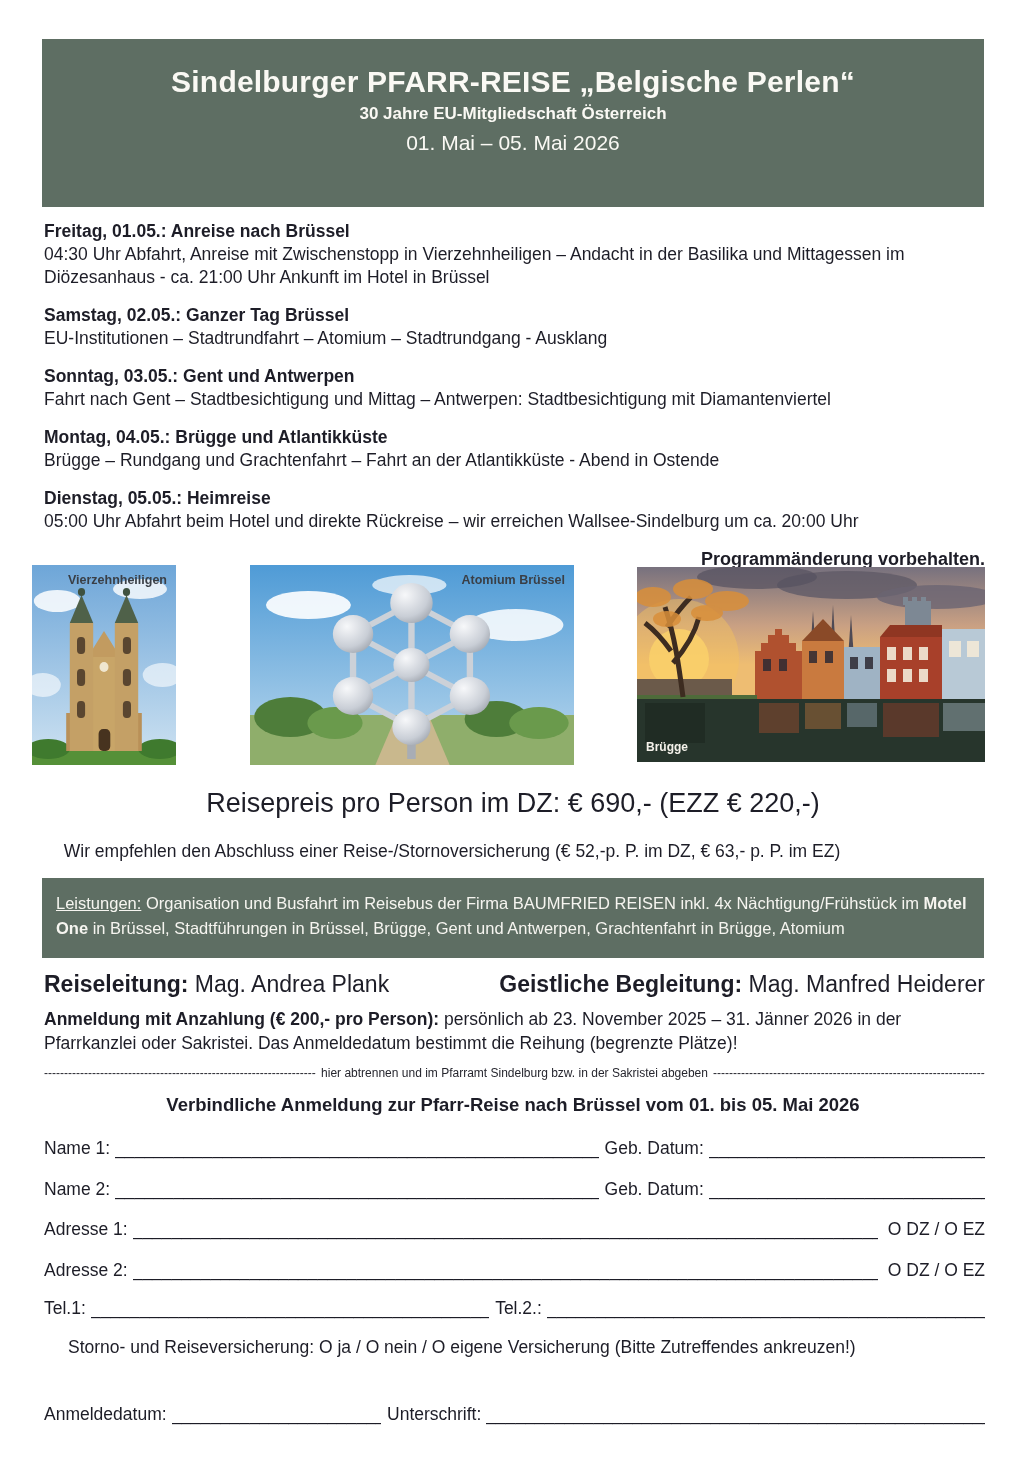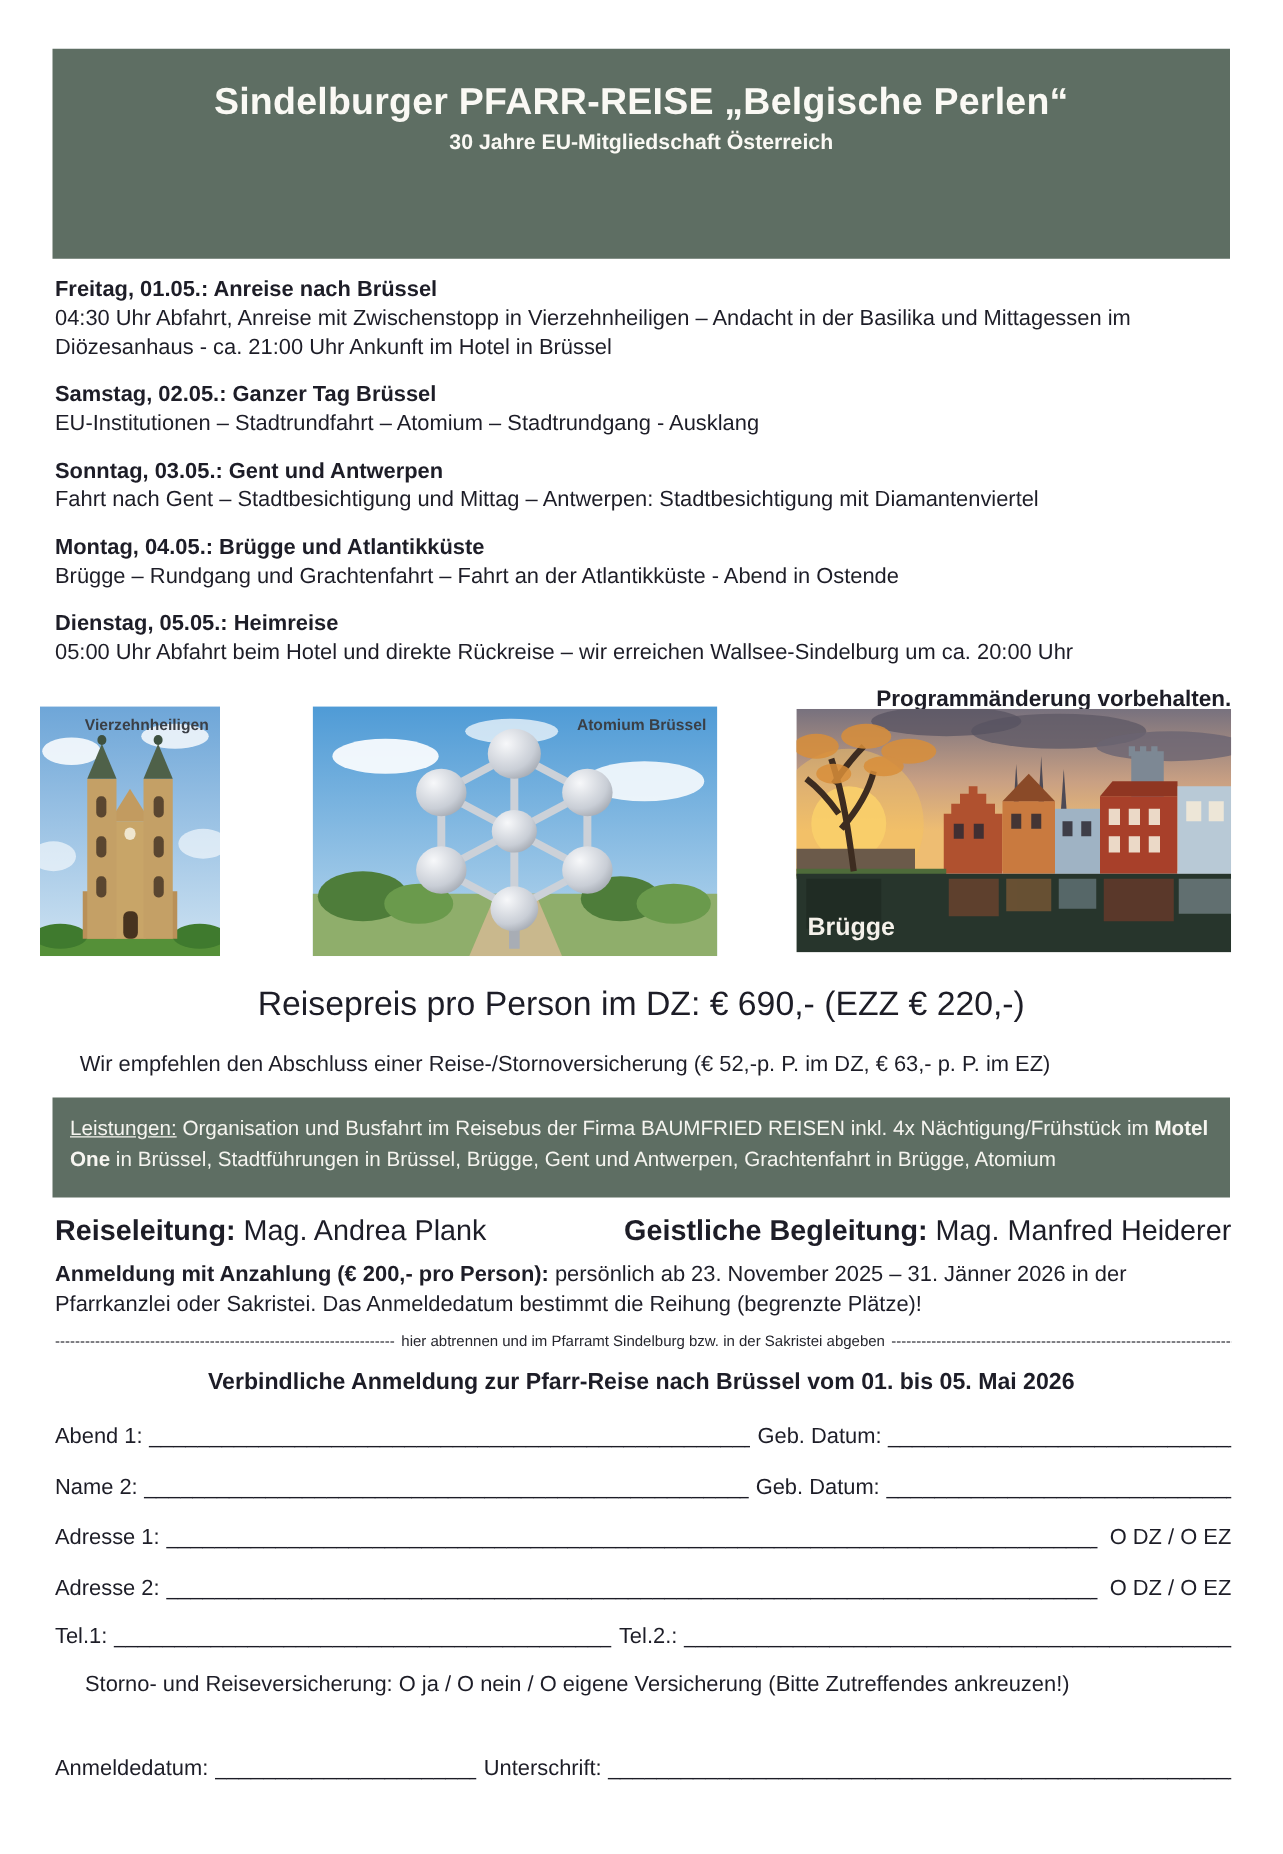--- a/index.html
+++ b/index.html
@@ -20,21 +20,21 @@
   .day-h { font-weight:700; }
   .program-note { text-align:right; font-size:18px; font-weight:700; margin-top:2px; }
 
   
   .photo { position:absolute; overflow:hidden; }
   .photo svg { display:block; width:100%; height:100%; }
   .photo1 { left:32px;  top:565px; width:144px; height:200px; }
   .photo2 { left:250px; top:565px; width:324px; height:200px; }
   .photo3 { left:637px; top:567px; width:348px; height:195px; }
   .photo-label-dark  { position:absolute; top:8px; right:9px; font-size:12.5px; font-weight:700; color:#3a3f46; }
-  .photo-label-light { position:absolute; bottom:8px; left:9px; font-size:20px; font-weight:700; color:#f4f1ea; }
+  .photo-label-light { position:absolute; bottom:8px; left:9px; font-size:12px; font-weight:700; color:#f4f1ea; }
 
   
   .price     { position:absolute; top:788px; left:0; width:1026px; text-align:center; font-size:27px; }
   .insurance { position:absolute; top:841px; left:0; width:904px; text-align:center; font-size:17.5px; }
 
   
   .services { position:absolute; left:42px; top:878px; width:942px; height:80px;
               background:#5e6e63; color:#f6f5f0; font-size:16.5px; line-height:25px; padding:13px 14px; }
   .services .u { text-decoration:underline; }
   .services .b { font-weight:700; }
@@ -69,20 +69,21 @@
   .fill-short { flex:0.42 1 0; }
 </style>
 </head>
 <body>
 
 <div class="page">
 
   <div class="banner">
     <div class="banner-title">Sindelburger PFARR-REISE „Belgische Perlen“</div>
     <div class="banner-sub">30 Jahre EU-Mitgliedschaft Österreich</div>
+    <div class="banner-dates">01. Mai – 05. Mai 2026</div>
   </div>
 
   <div class="itinerary">
     <div class="day">
       <div class="day-h">Freitag, 01.05.: Anreise nach Brüssel</div>
       <div>04:30 Uhr Abfahrt, Anreise mit Zwischenstopp in Vierzehnheiligen – Andacht in der Basilika und Mittagessen im Diözesanhaus - ca. 21:00 Uhr Ankunft im Hotel in Brüssel</div>
     </div>
     <div class="day">
       <div class="day-h">Samstag, 02.05.: Ganzer Tag Brüssel</div>
       <div>EU-Institutionen – Stadtrundfahrt – Atomium – Stadtrundgang - Ausklang</div>
@@ -280,21 +281,21 @@
 
   <div class="cutline">
     <span class="cut-dash">------------------------------------------------------------------------------------------------------------------------</span>
     <span class="cut-text">hier abtrennen und im Pfarramt Sindelburg bzw. in der Sakristei abgeben</span>
     <span class="cut-dash">------------------------------------------------------------------------------------------------------------------------</span>
   </div>
 
   <div class="form-title">Verbindliche Anmeldung zur Pfarr-Reise nach Brüssel vom 01. bis 05. Mai 2026</div>
 
   <div class="frow r-name1">
-    <span class="flabel">Abend 1:</span>
+    <span class="flabel">Name 1:</span>
     <span class="fill fill2-wide">________________________________________________________________________________________________________________________</span>
     <span class="flabel" style="margin-left:6px">Geb. Datum:</span>
     <span class="fill">________________________________________________________________________________________________________________________</span>
   </div>
 
   <div class="frow r-name2">
     <span class="flabel">Name 2:</span>
     <span class="fill fill2-wide">________________________________________________________________________________________________________________________</span>
     <span class="flabel" style="margin-left:6px">Geb. Datum:</span>
     <span class="fill">________________________________________________________________________________________________________________________</span>

